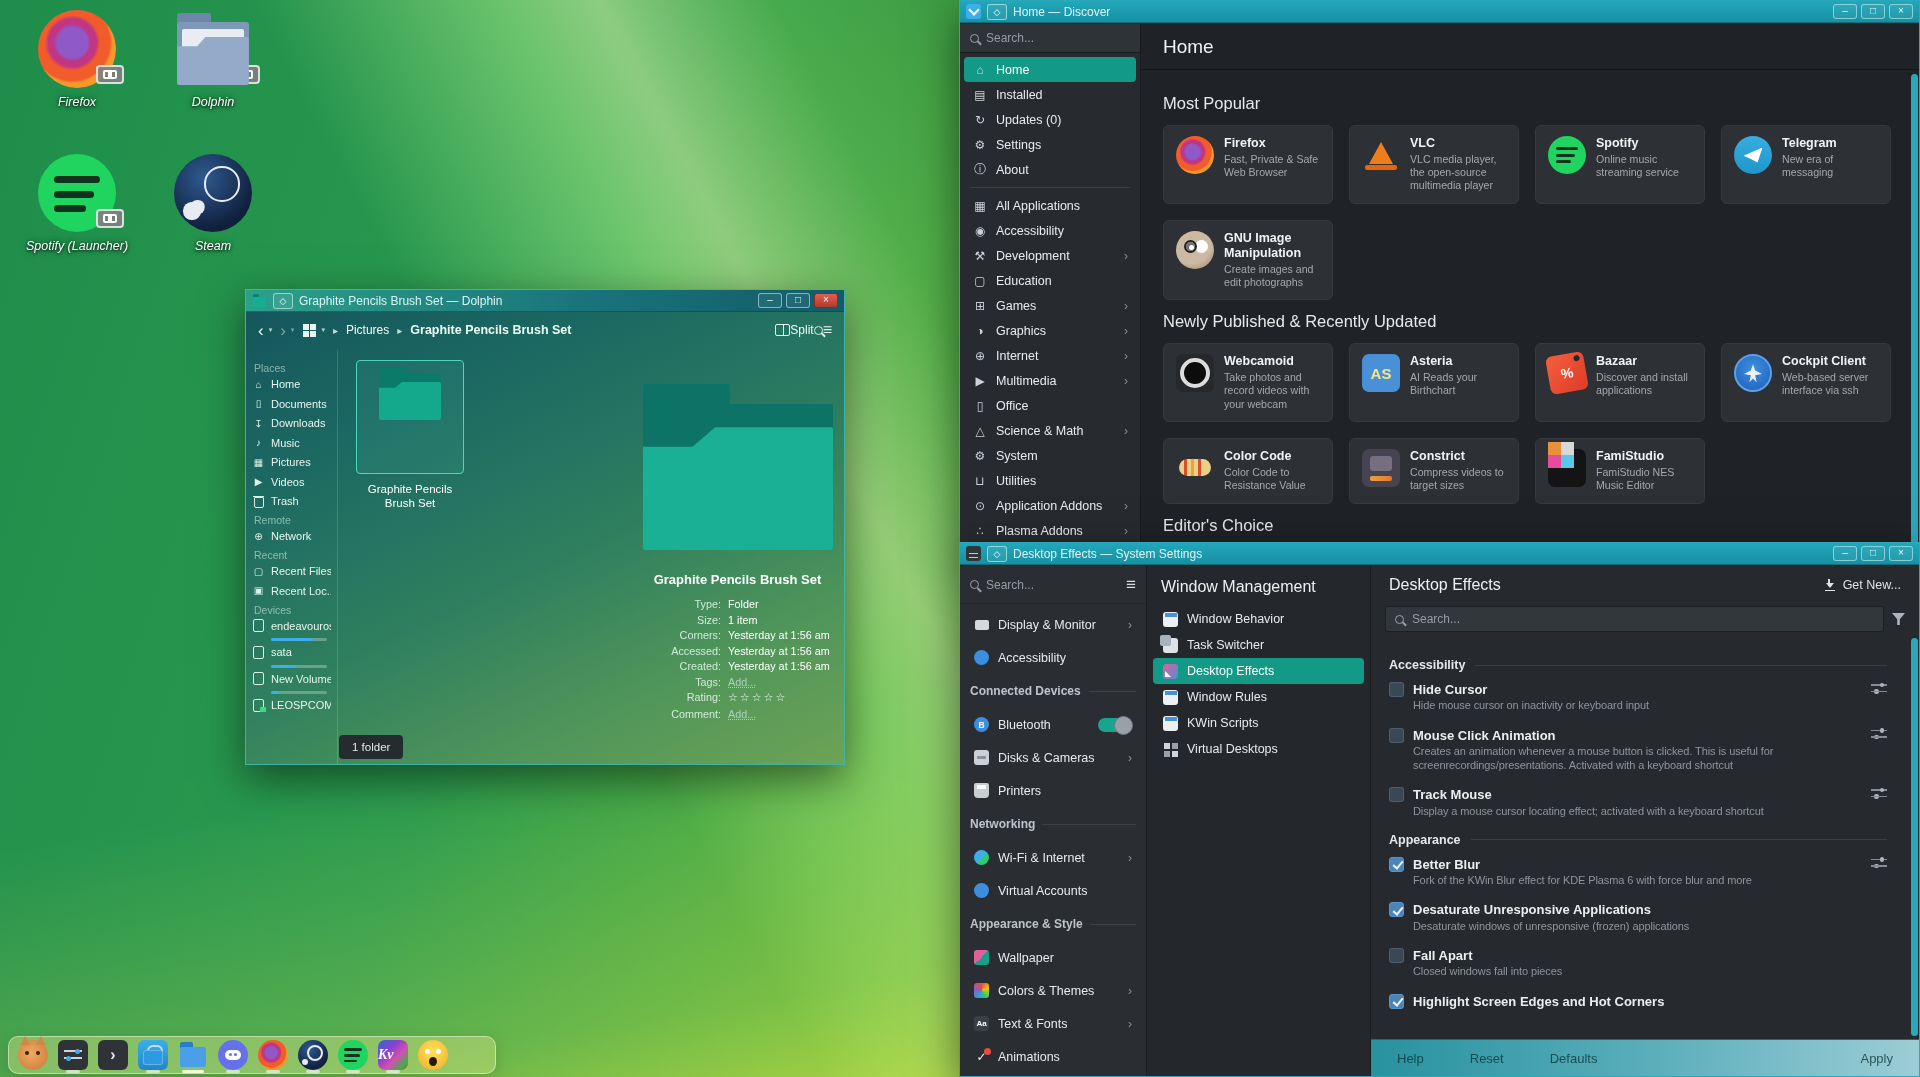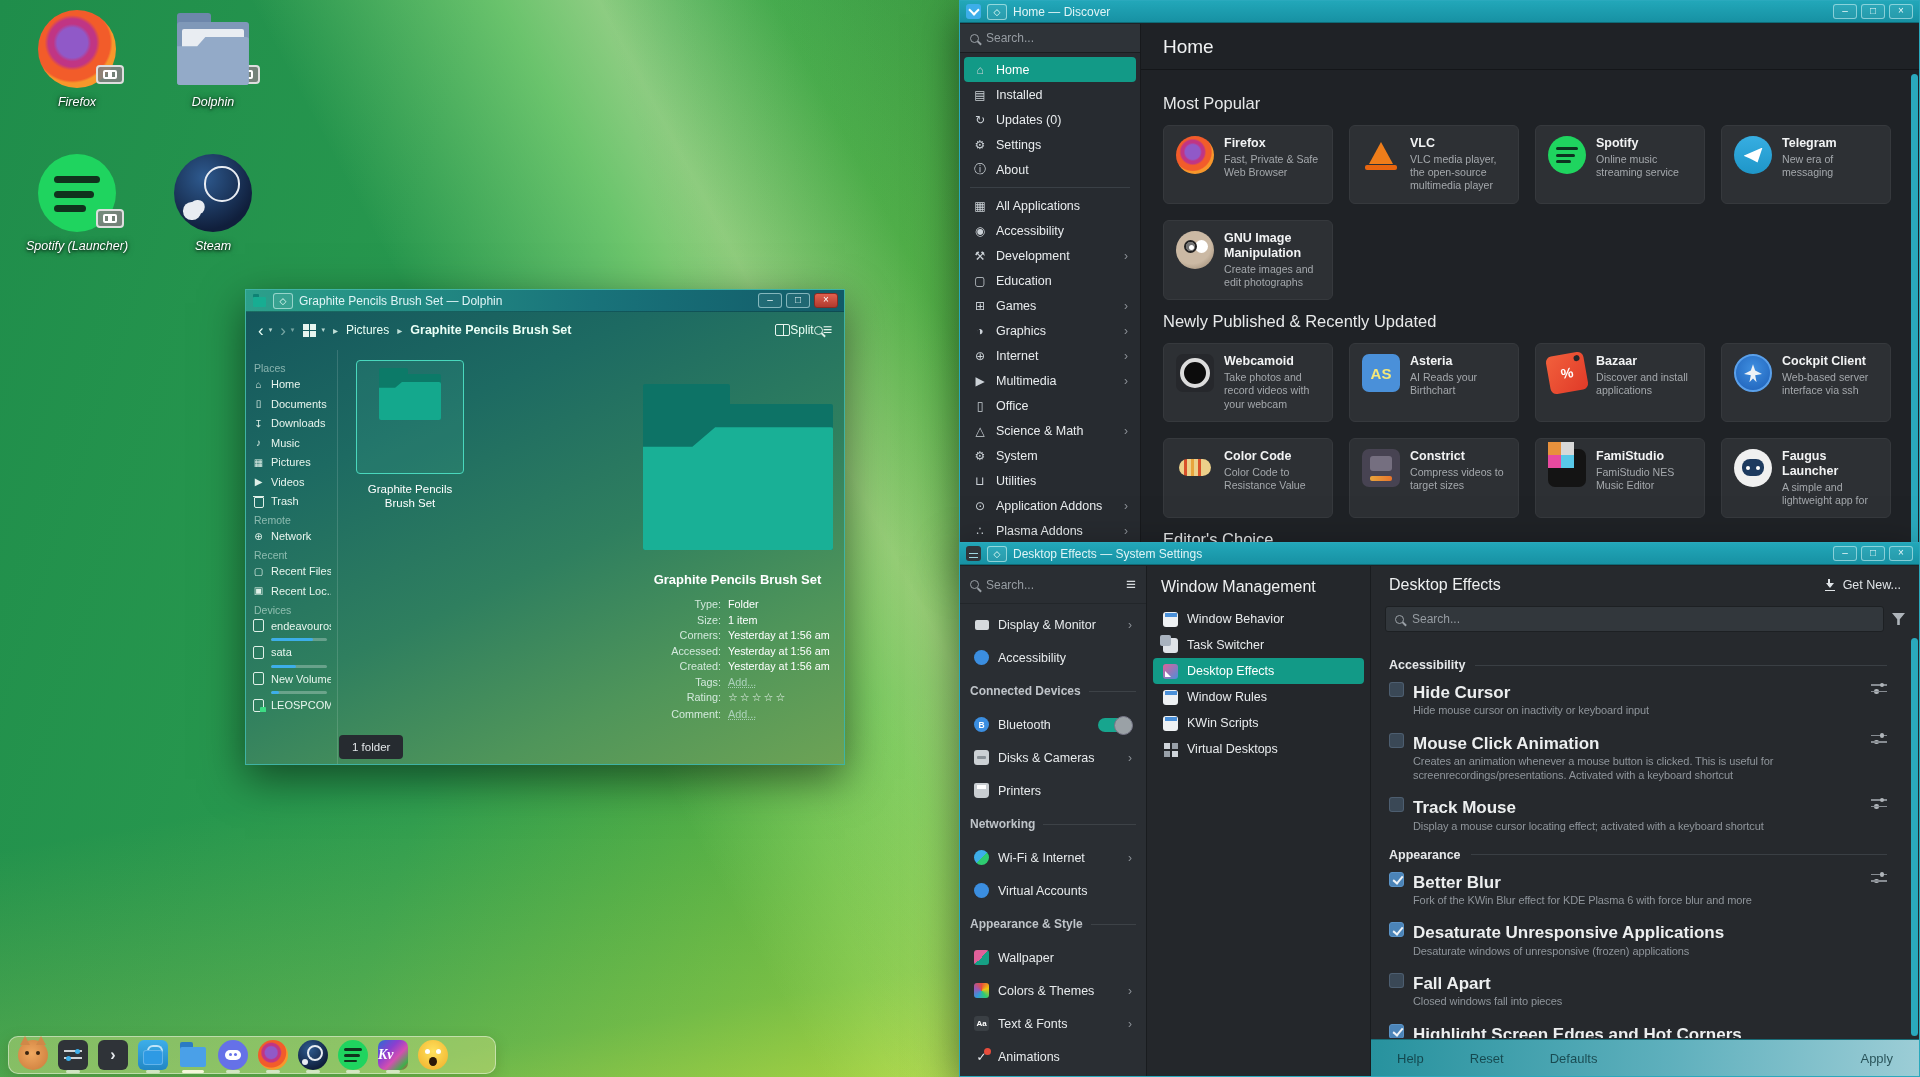--- a/index.html
+++ b/index.html
@@ -139,21 +139,21 @@
   .dl-ic::before{content:'';position:absolute;left:4.5px;top:0;width:2px;height:7px;background:#dfe3e6}
   .dl-ic::after{content:'';position:absolute;left:2px;top:4px;width:0;height:0;border-left:4px solid transparent;border-right:4px solid transparent;border-top:5px solid #dfe3e6}
   .dl-ic i{position:absolute;bottom:0;left:1px;right:1px;height:1.5px;background:#dfe3e6}
   .panel-search{margin:2px 14px 0;display:flex;align-items:center;gap:8px}
   .psfield{flex:1;height:26px;background:#32373c;border:1px solid #1d2023;border-radius:3px;display:flex;align-items:center;gap:8px;padding:0 9px;color:#969ca2;font-size:12px}
   #ss-effects{padding:10px 18px 0;position:absolute;top:72px;left:0;right:14px;bottom:38px;overflow:hidden}
   .grp-h{display:flex;align-items:center;gap:10px;font-size:12.5px;font-weight:bold;color:#e6e8ea;margin:10px 0 10px}
   .grp-h::after{content:'';flex:1;height:1px;background:#3a3f44}
   .effect{display:flex;gap:9px;margin-bottom:15px;align-items:flex-start}
   .effect .et{flex:1;min-width:0}
-  .effect .en{font-size:17px;font-weight:bold;color:#eceeef;line-height:1.25}
+  .effect .en{font-size:13px;font-weight:bold;color:#eceeef;line-height:1.25}
   .effect .ed{font-size:11px;color:#8f959b;line-height:1.3;letter-spacing:-.1px}
   .ss-footer{position:absolute;left:0;right:0;bottom:0;height:37px;background:linear-gradient(90deg,#27929e,#5fb0bd 55%,#9ccdd6 100%);display:flex;align-items:center;gap:46px;padding:0 26px;border-top:1px solid #1a6d78}
   .ss-footer span{font-size:13px;color:rgba(12,52,58,.8)}
   .ss-footer .apply{margin-left:auto}
   .ss-scrollbar{position:absolute;top:72px;bottom:40px;right:1px;width:7px;border-radius:4px;background:#2aa9bd}
   
   .chip{width:15px;height:15px;border-radius:3px;flex:none;display:flex;align-items:center;justify-content:center;position:relative}
   .ic-display{background:transparent}.ic-display::before{content:'';width:14px;height:10px;background:#d5d9dd;border-radius:2px}
   .ic-accessibility-blue,.ic-accounts,.ic-bluetooth{background:#3b8ee0;border-radius:50%;color:#fff;font-size:8.5px;font-weight:bold}
   .ic-disks{background:#ccd1d5}.ic-disks::before{content:'';width:9px;height:3px;background:#8a9298;border-radius:1px}
@@ -493,27 +493,20 @@
                 <div class="s">Compress videos to target sizes</div>
               </span>
             </div>
             <div class="card">
               <span class="ci ci-famistudio"></span>
               <span class="ct">
                 <div class="t">FamiStudio</div>
                 <div class="s">FamiStudio NES Music Editor</div>
               </span>
             </div>
-            <div class="card">
-              <span class="ci ci-faugus"></span>
-              <span class="ct">
-                <div class="t">Faugus Launcher</div>
-                <div class="s">A simple and lightweight app for</div>
-              </span>
-            </div>
           </div>
           <h2 class="sec-h">Editor's Choice</h2>
         </div>
       <div class="d-scrollbar"></div>
     </main>
   </div>
 </section>
 
 <section id="dolphin" class="window">
   <header class="titlebar">

